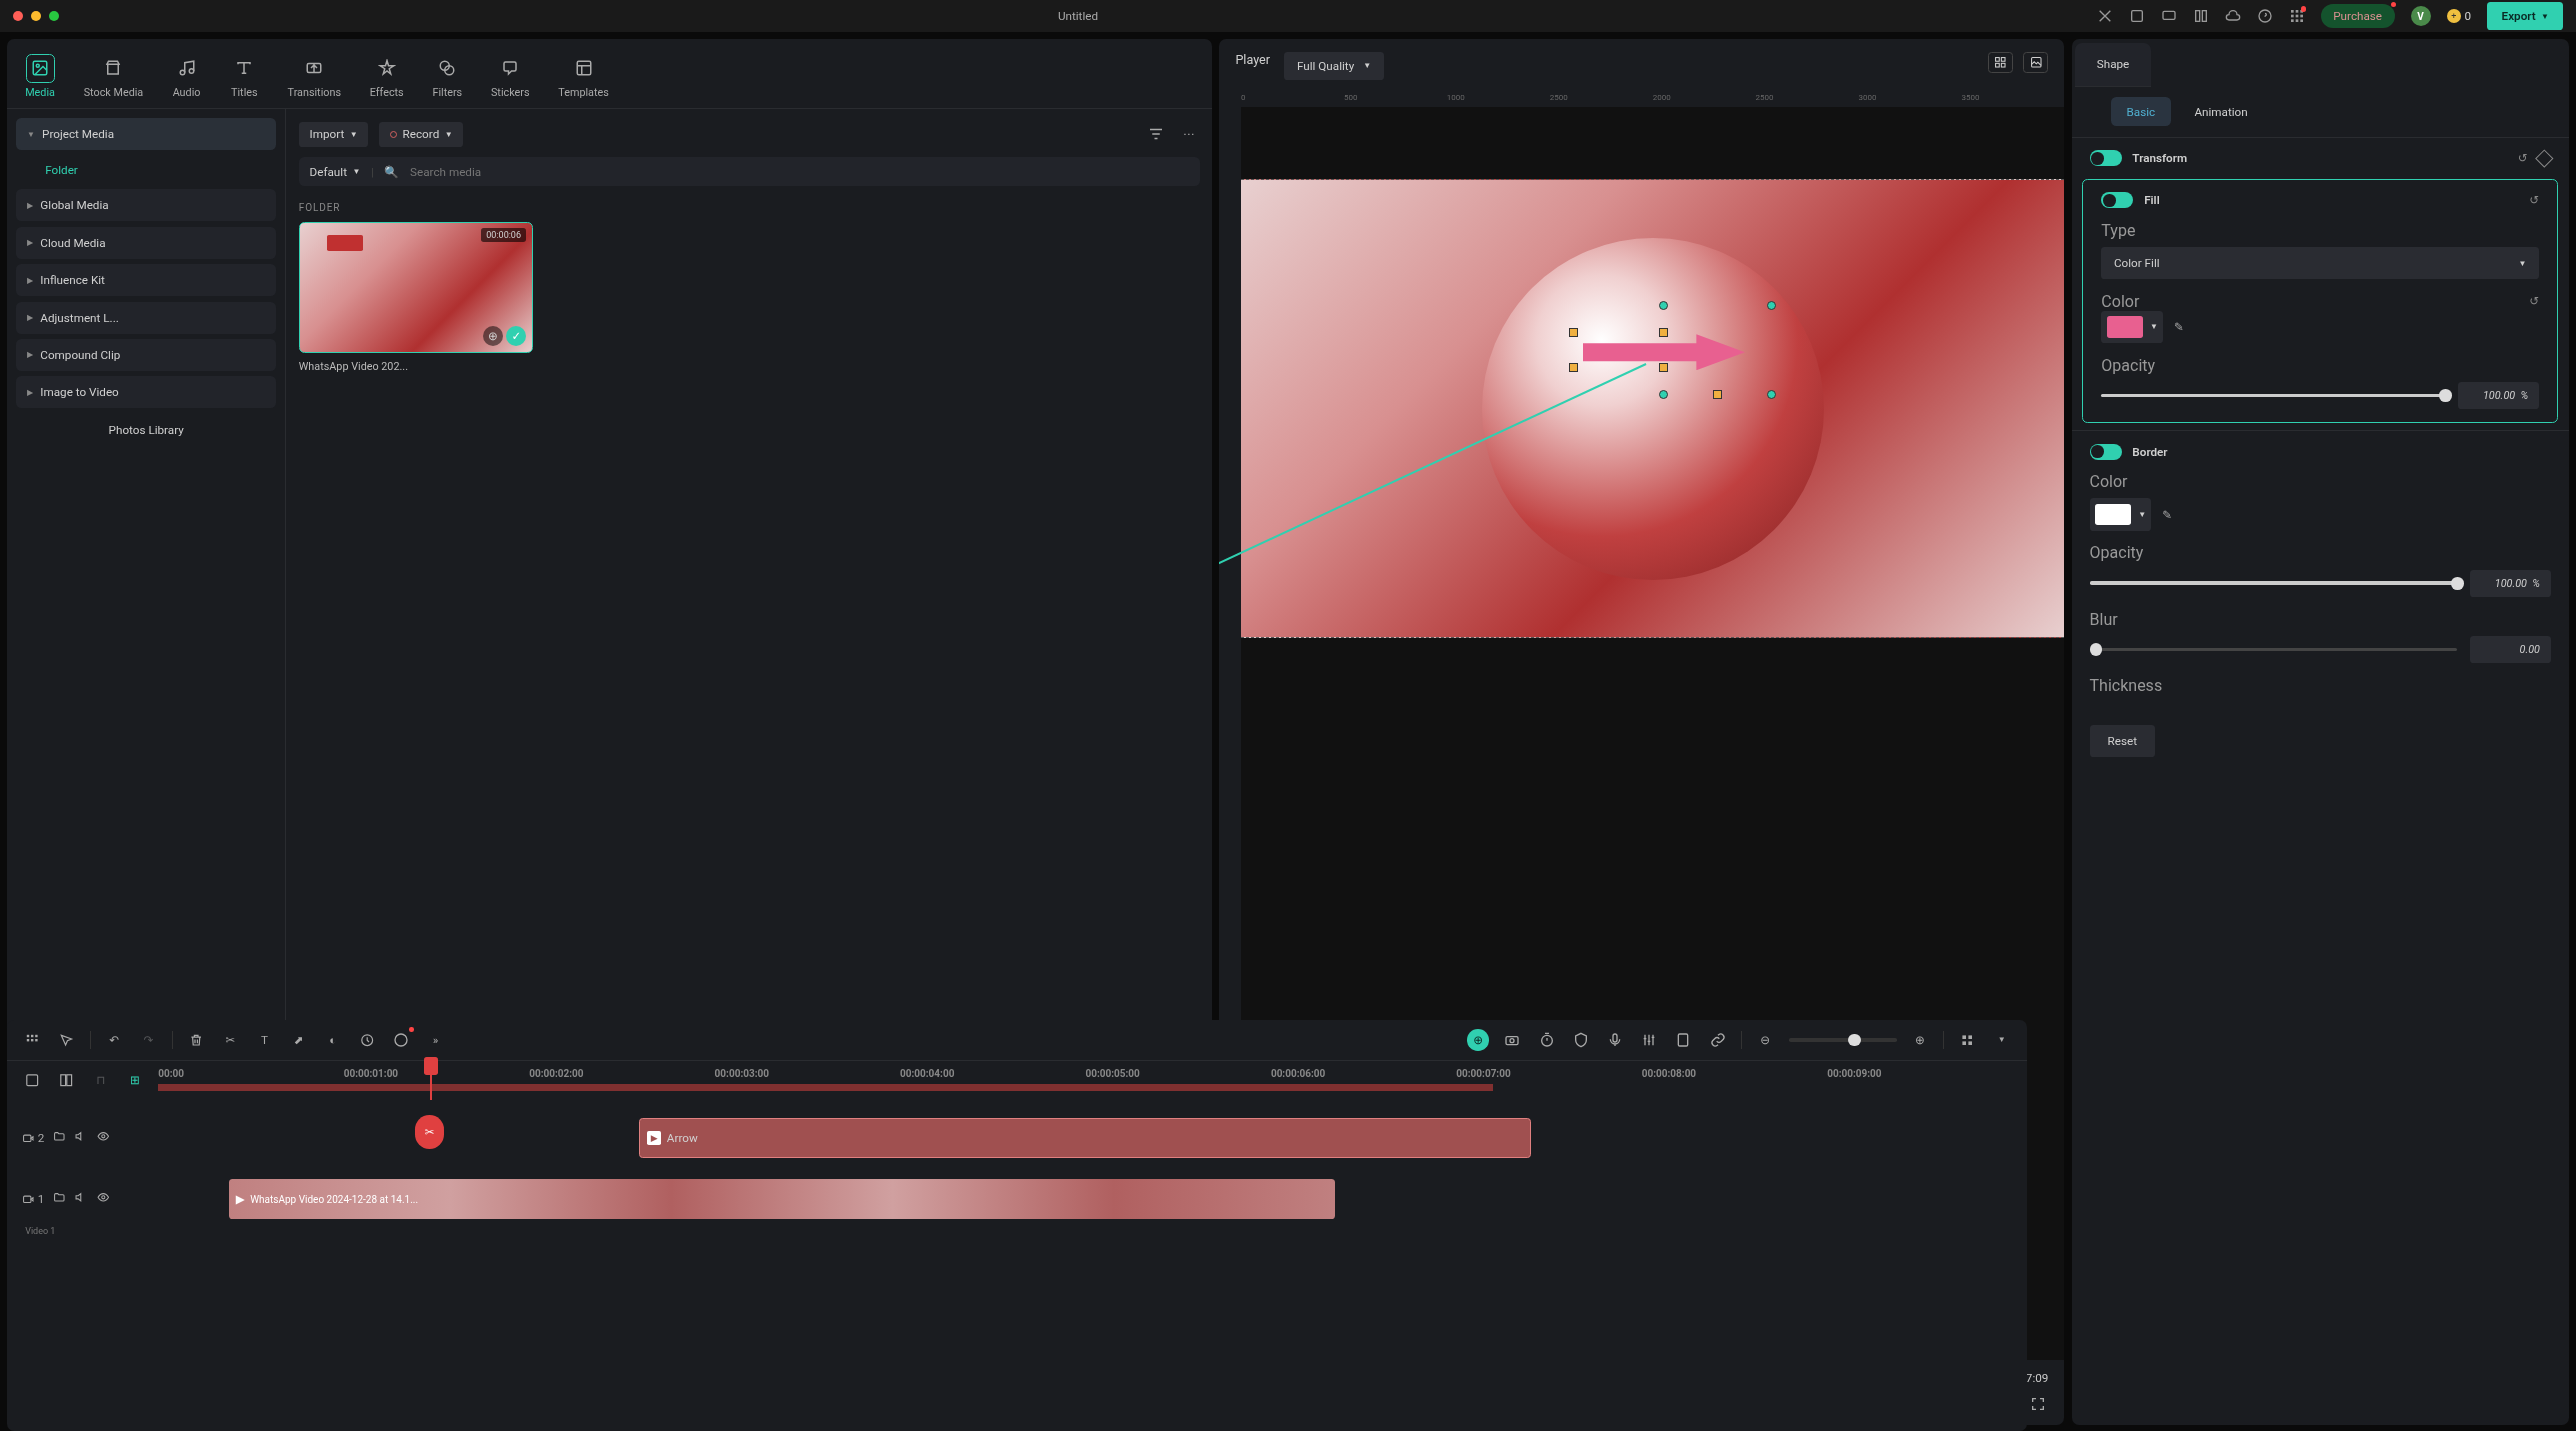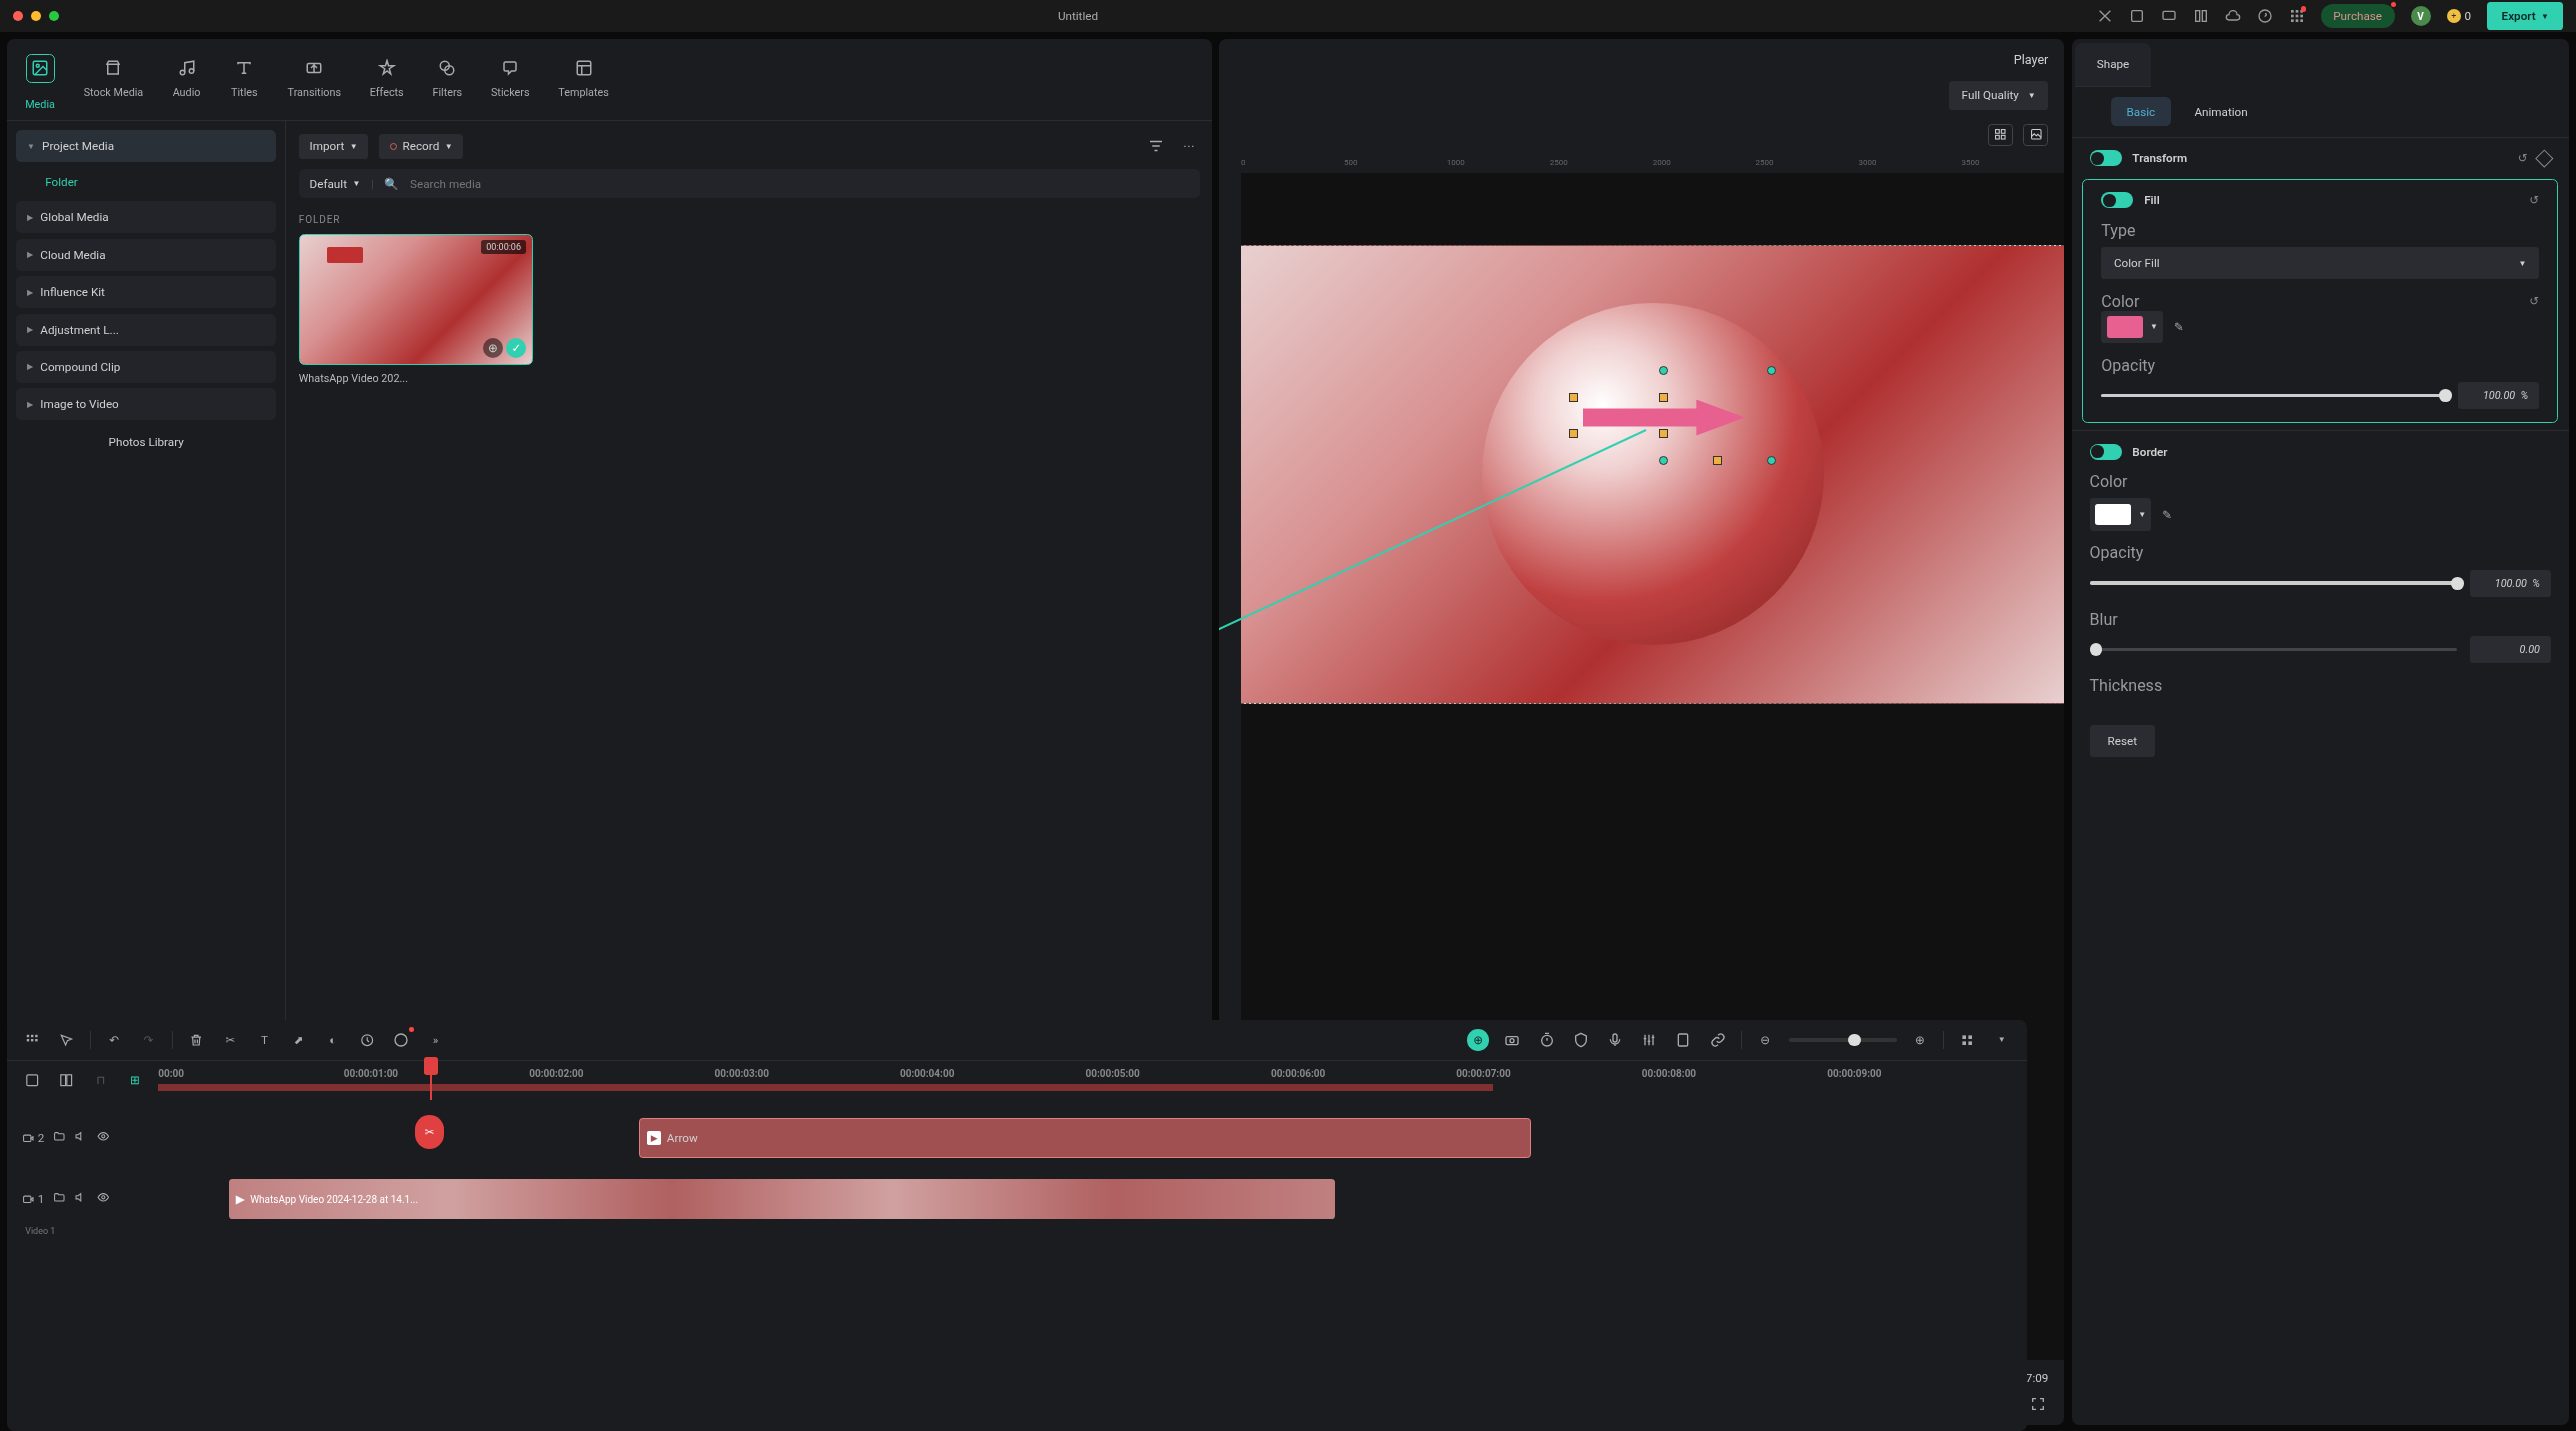--- a/index.html
+++ b/index.html
@@ -14,21 +14,21 @@
 .badge-dot { position: absolute; top: -1.8px; right: -1.8px; width: 5.4px; height: 5.4px; background: #ff4444; border-radius: 50%; }
 .avatar { width: 20px; height: 20px; border-radius: 50%; background: #4a8a4a; color: #fff; display: flex; align-items: center; justify-content: center; font-size: 10px; font-weight: bold; }
 .coin { display: flex; align-items: center; gap: 3.6px; }
 .coin-icon { width: 14.4px; height: 14.4px; background: #f0c040; border-radius: 50%; display: flex; align-items: center; justify-content: center; font-size: 9px; color: #333; }
 .export-btn { background: #30d0b0; color: #0a2a24; padding: 7.2px 14.4px; border-radius: 3.6px; font-weight: 600; display: flex; align-items: center; gap: 5.4px; }
 .main { display: flex; height: calc(100% - 32px); }
 .left-area { width: 1205px; display: flex; flex-direction: column; background: #1a1c20; border-radius: 7.2px; margin: 7.2px 3.6px 7.2px 7.2px; overflow: hidden; }
 .tabs-row { display: flex; padding: 9px 14.4px 0; gap: 21.6px; border-bottom: 0.9px solid #2a2c30; }
 .tab-item { display: flex; flex-direction: column; align-items: center; gap: 3.6px; padding: 5.4px 3.6px 9px; cursor: pointer; position: relative; }
 .tab-item.active .tab-icon-box { border: 0.9px solid #30d0b0; border-radius: 5.4px; }
-.tab-item.active .tab-label { color: #30d0b0; margin-top: 12px; }
+.tab-item.active .tab-label { color: #30d0b0; }
 .tab-icon-box { width: 29px; height: 29px; display: flex; align-items: center; justify-content: center; color: #aaa; }
 .tab-label { font-size: 10.8px; color: #aaa; }
 .media-body { display: flex; flex: 1; overflow: hidden; }
 .sidebar { width: 279px; padding: 9px; display: flex; flex-direction: column; gap: 5.4px; border-right: 0.9px solid #2a2c30; }
 .sidebar-item { padding: 9px 10.8px; border-radius: 5.4px; display: flex; align-items: center; gap: 7.2px; cursor: pointer; background: #22242a; }
 .sidebar-item.plain { background: transparent; }
 .sidebar-item.active { background: #2a3038; }
 .sidebar-sub { padding: 7.2px 10.8px 7.2px 29px; color: #30d0b0; font-size: 11.7px; }
 .chev { font-size: 8px; color: #888; }
 .sidebar-footer { margin-top: auto; display: flex; align-items: center; gap: 10.8px; padding: 7.2px; }
@@ -43,21 +43,21 @@
 .media-card { width: 234px; }
 .media-thumb { height: 131px; border-radius: 5.4px; background: #2a2c32; display: flex; align-items: center; justify-content: center; position: relative; }
 .media-thumb.selected { border: 1.8px solid #30d0b0; }
 .plus-icon { width: 36px; height: 36px; color: #30d0b0; }
 .dur-badge { position: absolute; top: 5.4px; right: 5.4px; background: rgba(0,0,0,0.6); padding: 1.8px 5.4px; border-radius: 2.7px; font-size: 9px; }
 .thumb-actions { position: absolute; bottom: 5.4px; right: 5.4px; display: flex; gap: 3.6px; }
 .thumb-act { width: 20px; height: 20px; border-radius: 50%; background: rgba(0,0,0,0.5); display: flex; align-items: center; justify-content: center; }
 .thumb-act.ok { background: #30d0b0; color: #fff; }
 .media-name { margin-top: 7.2px; font-size: 10.8px; color: #bbb; }
 .center-area { width: 845px; display: flex; flex-direction: column; background: #1a1c20; border-radius: 7.2px; margin: 7.2px 3.6px; overflow: hidden; }
-.player-header { display: flex; align-items: flex-end; padding: 12.6px 16px; gap: 14.4px; flex-direction: column; }
+.player-header { display: flex; align-items: flex-start; padding: 12.6px 16px; gap: 14.4px; }
 .player-label { font-size: 12.6px; }
 .quality-sel { background: #2a2c32; padding: 7.2px 12.6px; border-radius: 3.6px; display: flex; align-items: center; gap: 9px; }
 .player-header-right { margin-left: auto; display: flex; gap: 10.8px; }
 .view-btn { width: 25px; height: 21.6px; border: 0.9px solid #444; border-radius: 3.6px; display: flex; align-items: center; justify-content: center; }
 .viewport-wrap { flex: 1; display: flex; position: relative; }
 .ruler-h { height: 14.4px; background: #1a1c20; position: relative; font-size: 8px; color: #666; }
 .ruler-v { width: 21.6px; background: #1a1c20; }
 .canvas-area { flex: 1; position: relative; background: #111; }
 .canvas-img { position: absolute; top: 72px; left: 0; right: 0; height: 459px; background: linear-gradient(135deg, #e8d0d0 0%, #d89090 30%, #b03030 60%, #e8d0d0 100%); border-top: 0.9px dashed #555; border-bottom: 0.9px dashed #555; display:flex; align-items:center; justify-content:center; overflow:hidden; }
 .globe { width: 342px; height: 342px; border-radius: 50%; background: radial-gradient(circle at 35% 30%, #fff 0%, #f0d0d0 20%, #c04040 60%, #802020 100%); position: relative; }

